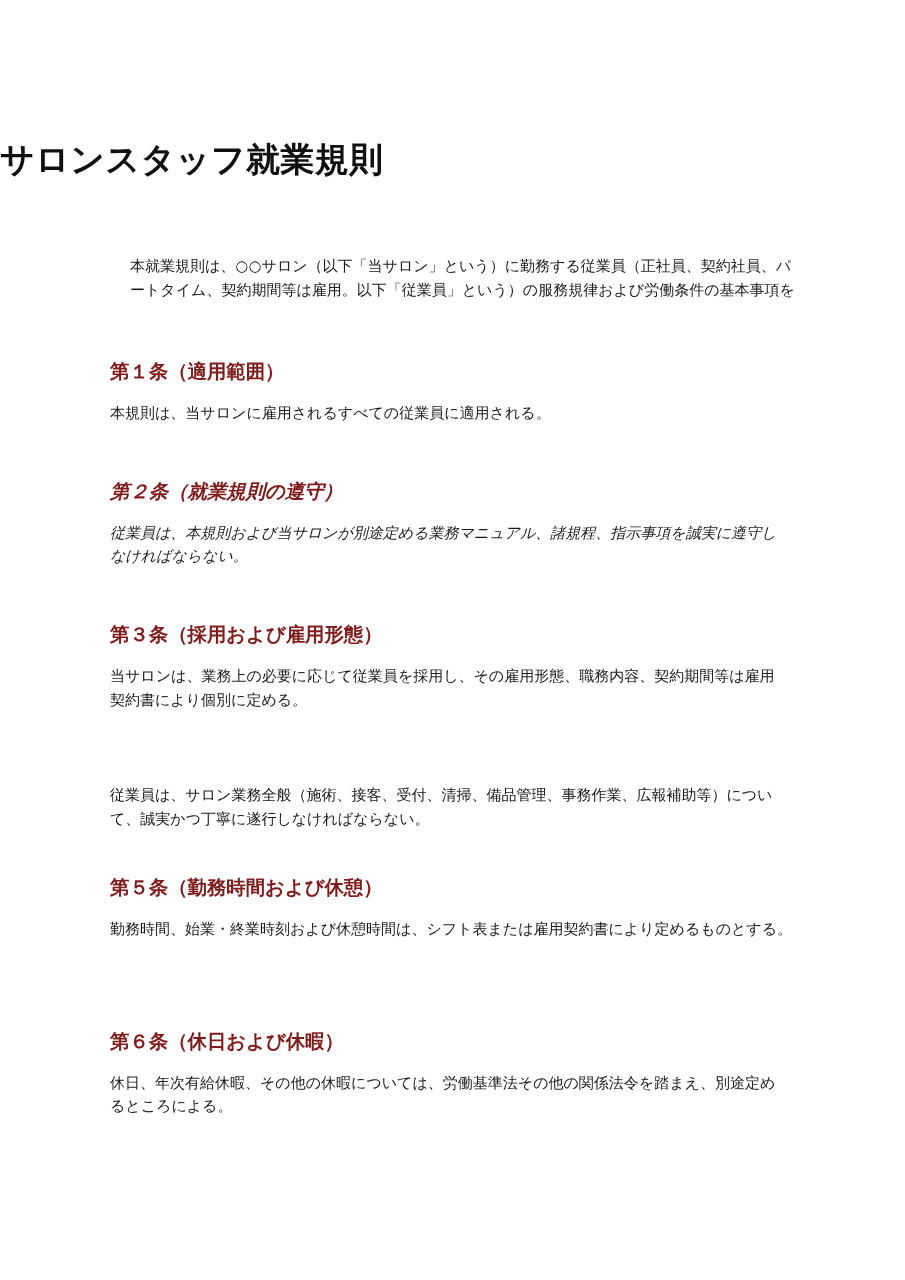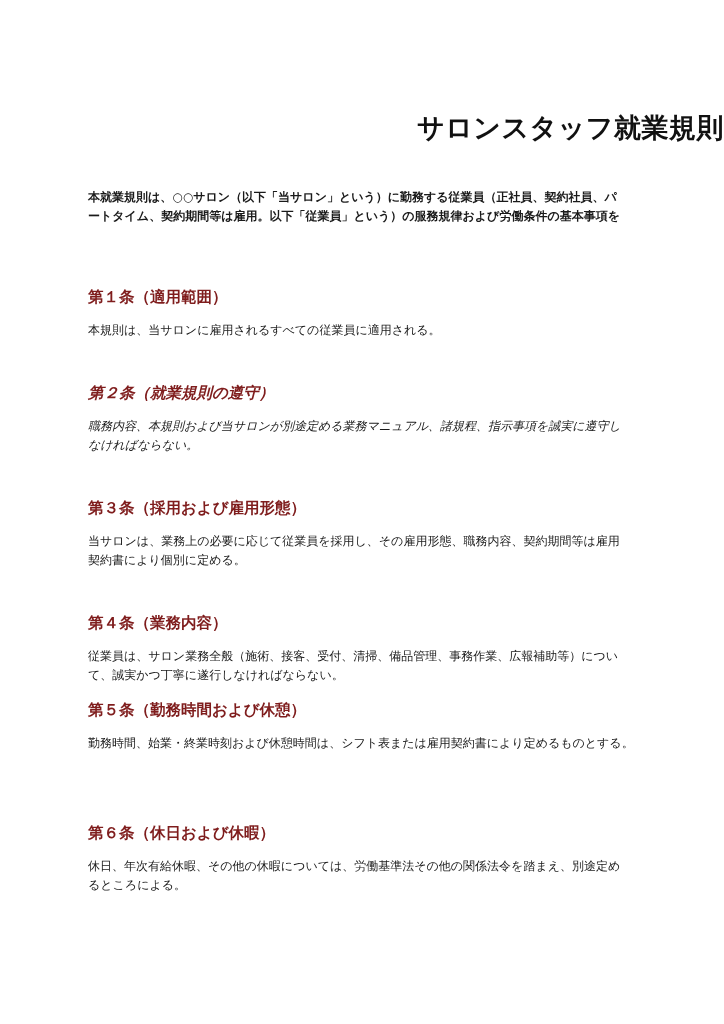--- a/index.html
+++ b/index.html
@@ -2,25 +2,25 @@
 <html><head>
 <meta charset="utf-8">
 <style>
   html, body { margin: 0; padding: 0; }
   body {
     width: 724px; height: 1024px; background: #ffffff; position: relative; overflow: hidden;
     font-family: "DejaVu Sans", "Liberation Sans", sans-serif; color: #1a1a1a;
   }
   .title {
     position: absolute; left: 0; width: 724px; top: 110px;
-    text-align: right; font-size: 27px; font-weight: bold; letter-spacing: 0.5px; color: #111;
+    text-align: left; font-size: 27px; font-weight: bold; letter-spacing: 0.5px; color: #111;
   }
   .intro {
     position: absolute; left: 88px; top: 188px; width: 550px;
-    font-size: 12px; line-height: 19px; margin: 0; font-weight: bold;
+    font-size: 12px; line-height: 19px; margin: 16px;
   }
   .article { position: absolute; left: 88px; width: 555px; }
   .article h2 {
     margin: 0; font-size: 15.5px; font-weight: bold; line-height: 20px; color: #7f1d1d;
   }
   .article p {
     margin: 14px 0 0 0; font-size: 12px; line-height: 19px;
   }
 </style>
 </head>
@@ -37,35 +37,34 @@
   <div class="article" style="top:287px;">
     <h2>第１条（適用範囲）</h2>
     <p>
       <span>本規則は、当サロンに雇用されるすべての従業員に適用される。</span>
     </p>
   </div>
 
   <div class="article" style="top:383px;font-style:italic;">
     <h2>第２条（就業規則の遵守）</h2>
     <p>
-      <span>職務内容、本規則および当サロンが別途定める業務マニュアル、諸規程、指示事項を誠実に遵守し</span><br>
+      <span>従業員は、本規則および当サロンが別途定める業務マニュアル、諸規程、指示事項を誠実に遵守し</span><br>
       <span>なければならない。</span>
     </p>
   </div>
 
   <div class="article" style="top:498px;">
     <h2>第３条（採用および雇用形態）</h2>
     <p>
       <span>当サロンは、業務上の必要に応じて従業員を採用し、その雇用形態、職務内容、契約期間等は雇用</span><br>
       <span>契約書により個別に定める。</span>
     </p>
   </div>
 
   <div class="article" style="top:613px;">
-    <h2>第４条（業務内容）</h2>
     <p>
       <span>従業員は、サロン業務全般（施術、接客、受付、清掃、備品管理、事務作業、広報補助等）につい</span><br>
       <span>て、誠実かつ丁寧に遂行しなければならない。</span>
     </p>
   </div>
 
   <div class="article" style="top:700px;">
     <h2>第５条（勤務時間および休憩）</h2>
     <p>
       <span>勤務時間、始業・終業時刻および休憩時間は、シフト表または雇用契約書により定めるものとする。</span>

